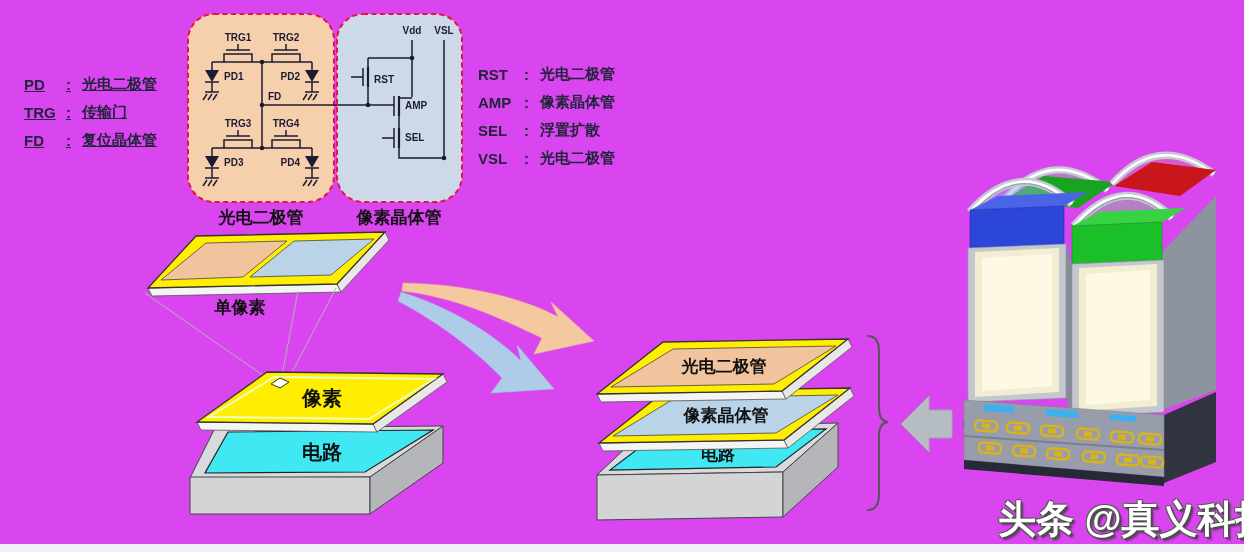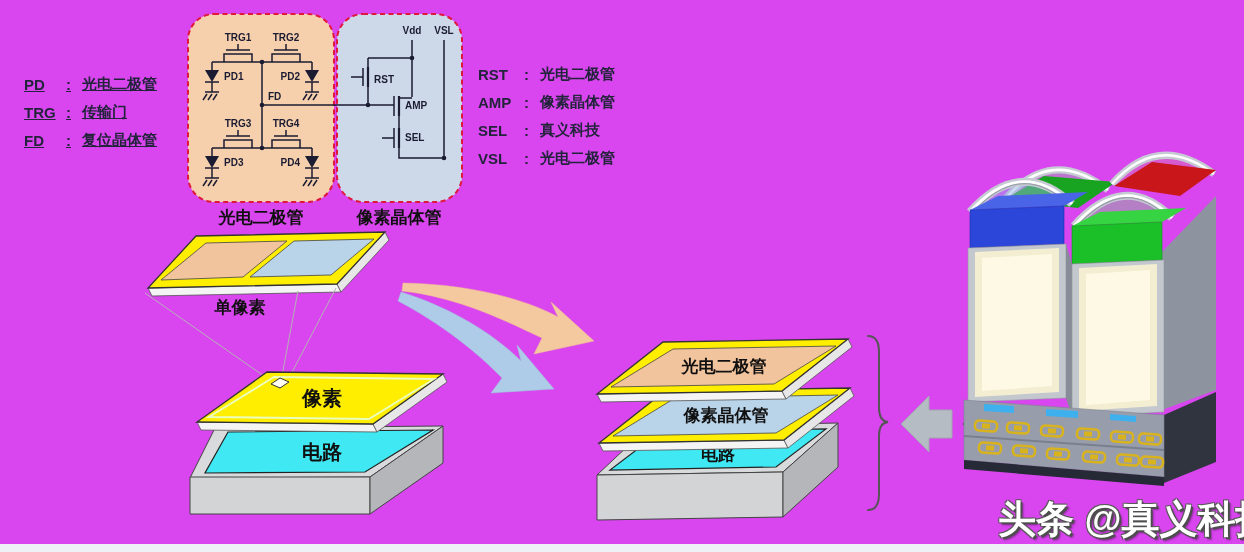--- a/index.html
+++ b/index.html
@@ -290,21 +290,21 @@
       <span class="lab">光电二极管</span>
     </div>
     <div class="lrow">
       <span class="abbr">AMP</span>
       <span class="sep">:</span>
       <span class="lab">像素晶体管</span>
     </div>
     <div class="lrow">
       <span class="abbr">SEL</span>
       <span class="sep">:</span>
-      <span class="lab">真义科技</span>
+      <span class="lab">浮置扩散</span>
     </div>
     <div class="lrow">
       <span class="abbr">VSL</span>
       <span class="sep">:</span>
       <span class="lab">光电二极管</span>
     </div>
   </div>
 
   <div class="watermark">头条 @真义科技</div>
   <div class="bottomband"></div>

